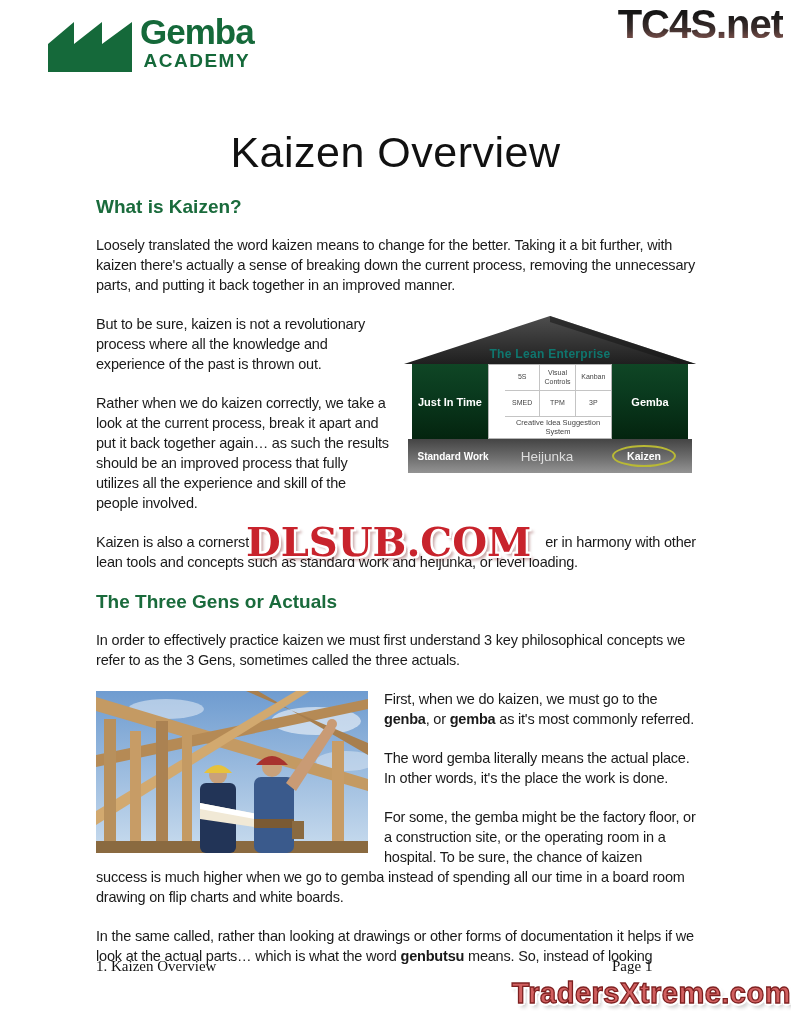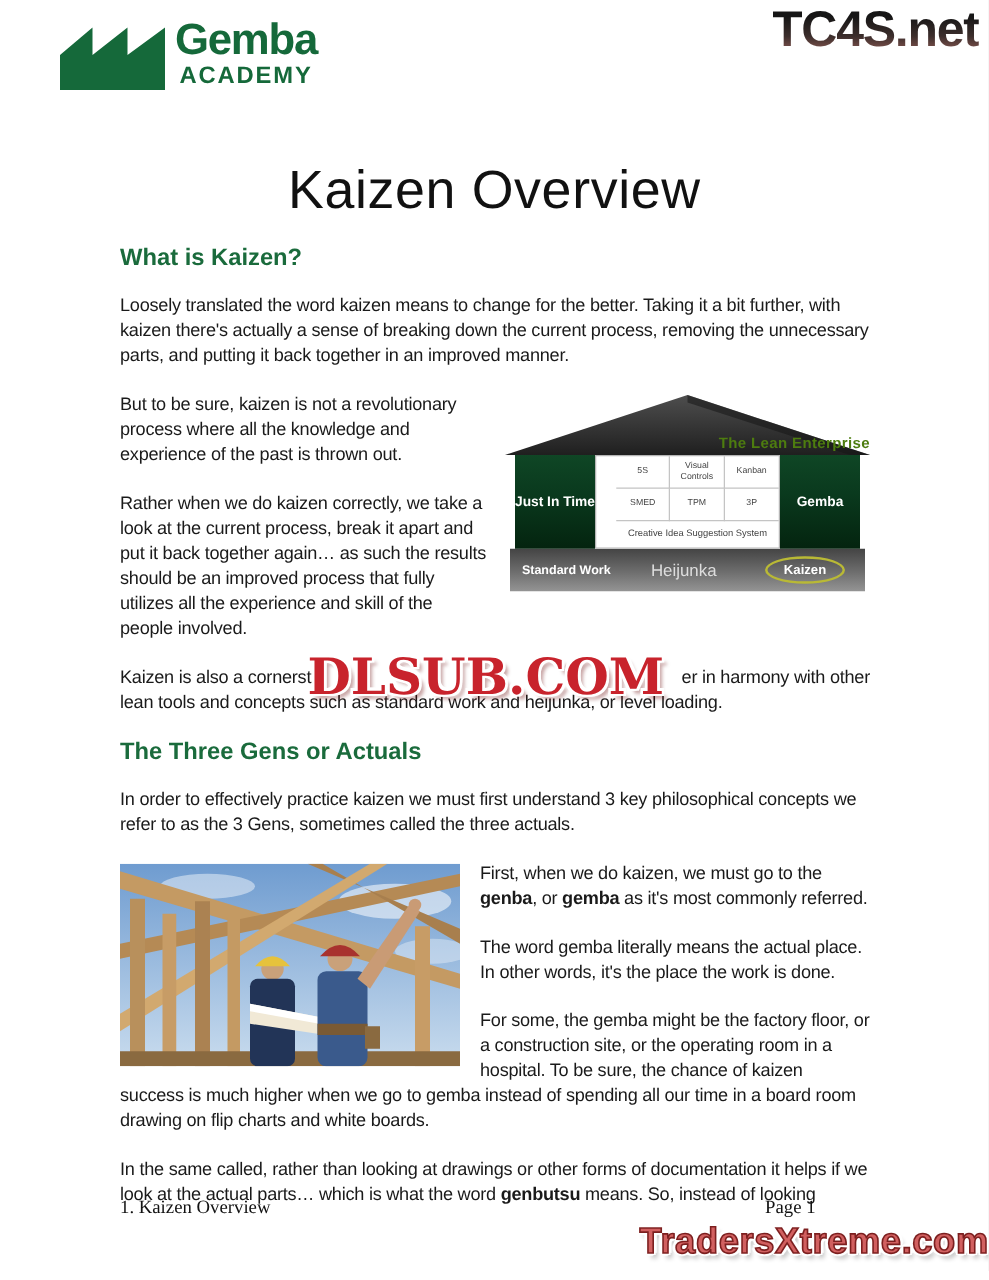--- a/index.html
+++ b/index.html
@@ -31,26 +31,26 @@
   }
   .content { position:absolute; left:96px; top:196px; width:600px; }
   h2.green { font-size:19px; font-weight:bold; color:#1a6b3c; margin:0 0 17px 0; }
   p.body { font-size:14.5px; line-height:20px; letter-spacing:-0.2px; margin:0 0 19px 0; }
   .b { font-weight:bold; }
   
   .house { float:right; width:292px; height:160px; margin:2px 0 8px 14px; position:relative; }
   .house-roof { position:relative; width:292px; height:48px; }
   .house-roof svg { display:block; }
   .roof-label {
-    position:absolute; bottom:3px; left:0; width:100%; text-align:right;
-    color:#4d7c0f; font-weight:bold; font-size:12px; letter-spacing:0.3px;
+    position:absolute; bottom:3px; left:0; width:100%; text-align:center;
+    color:#0f766e; font-weight:bold; font-size:12px; letter-spacing:0.3px;
   }
   .house-body { display:flex; width:276px; margin:0 auto; height:75px; }
   .pillar {
-    width:64px; background:linear-gradient(180deg,#0f4625 0%,#0a3a1e 40%,#04240f 100%);
+    width:76px; background:linear-gradient(180deg,#0f4625 0%,#0a3a1e 40%,#04240f 100%);
     color:#fff; font-weight:bold; font-size:11px; display:flex; align-items:center;
     justify-content:center; text-align:center;
   }
   .house-grid {
     flex:1; background:#fff; border:1px solid #b5b5b5;
     display:grid; grid-template-columns:repeat(3,1fr); grid-template-rows:26px 26px 21px;padding-left:16px;
   }
   .hcell {
     border-right:1px solid #c4c4c4; border-bottom:1px solid #c4c4c4;
     font-size:7px; color:#444; display:flex; align-items:center; justify-content:center;

